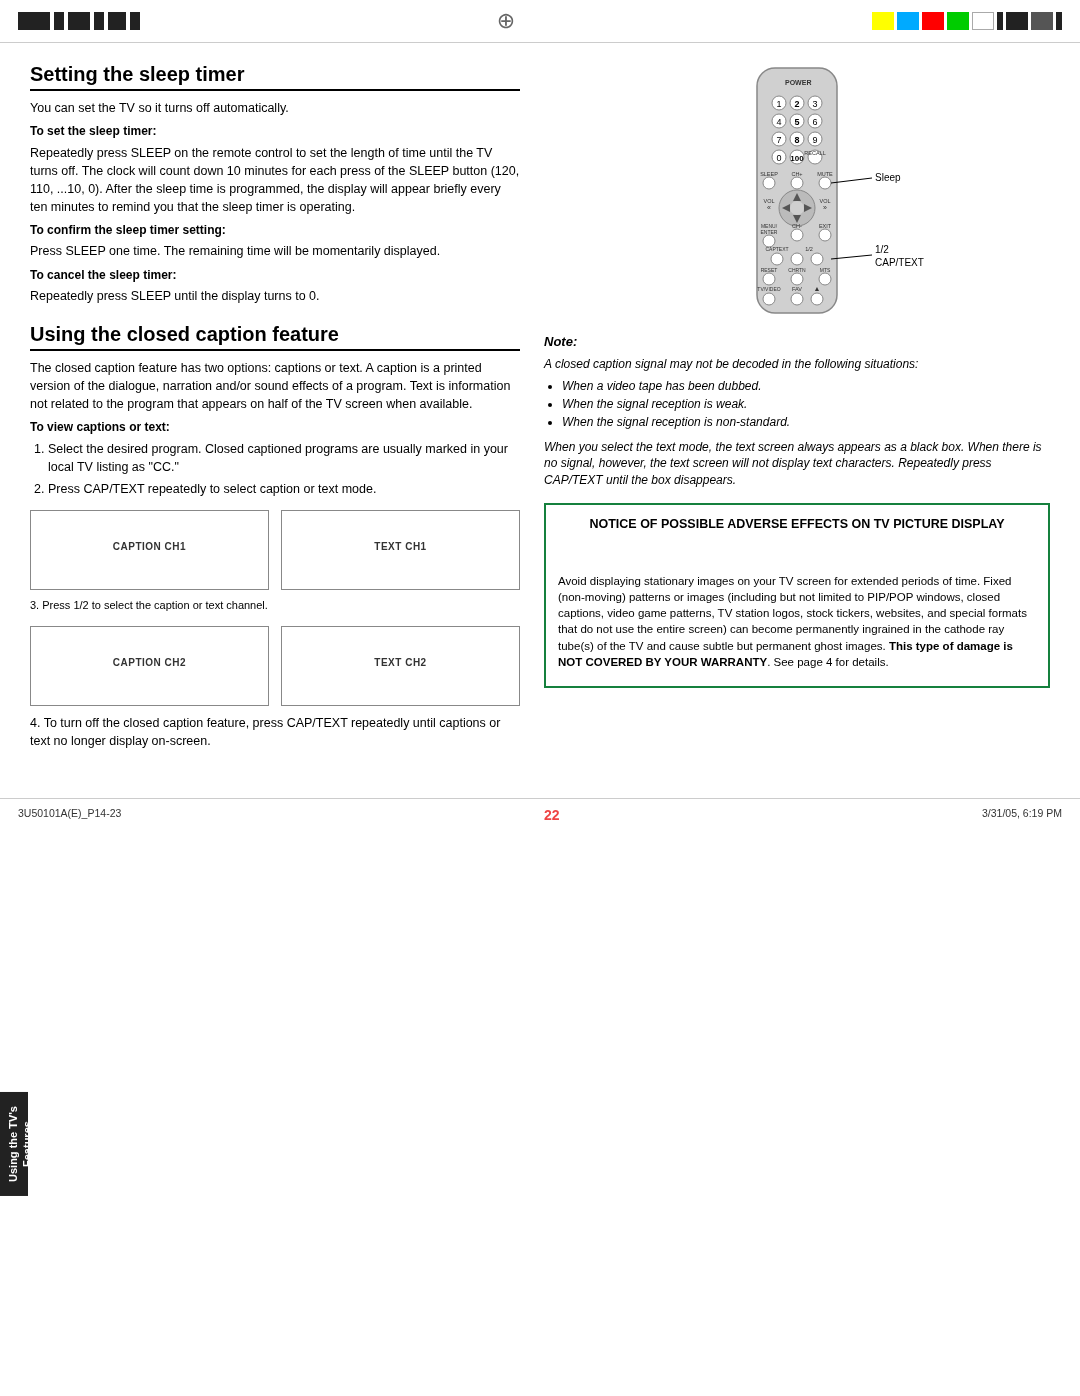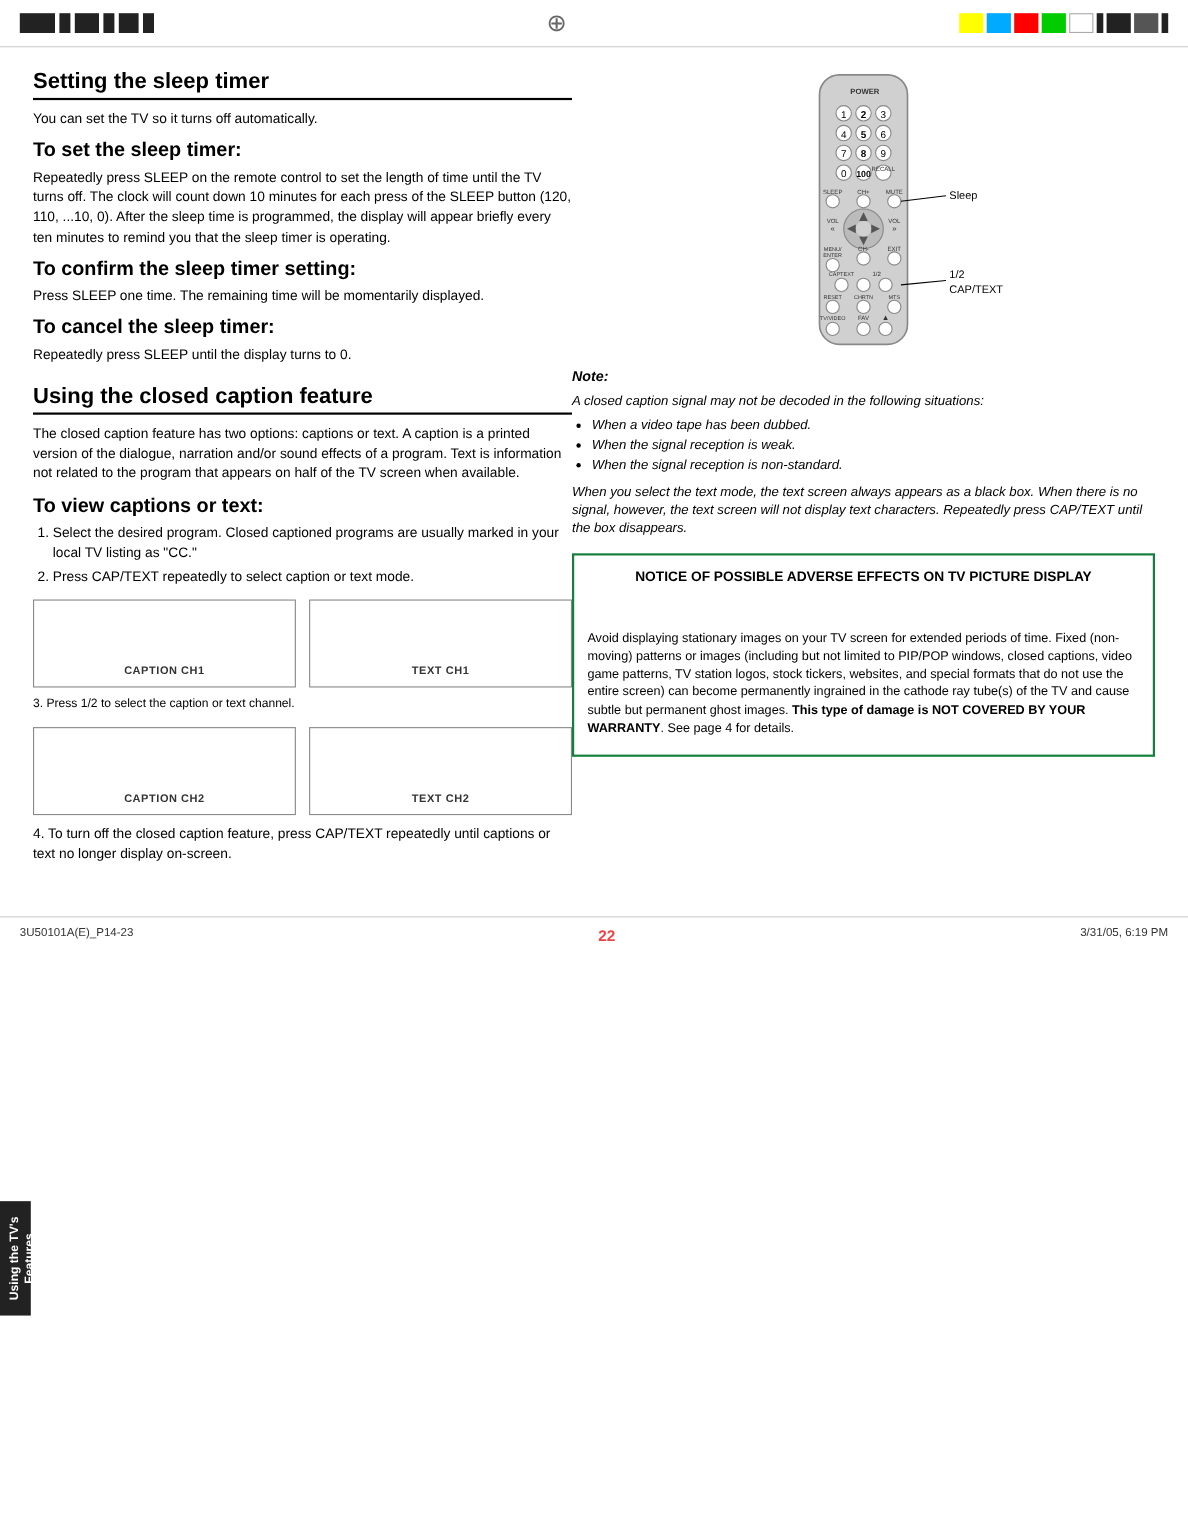--- a/index.html
+++ b/index.html
@@ -47,20 +47,21 @@
     .color-sep {
       width: 6px;
       height: 18px;
       background: #222;
     }
 
     
     .page-content {
       display: flex;
       padding: 20px 30px 20px 30px;
+      gap: 24px;
     }
 
     
     .left-col {
       flex: 0 0 490px;
       max-width: 490px;
     }
 
     
     .right-col {
@@ -76,39 +77,39 @@
     }
 
     p {
       font-size: 12.5px;
       line-height: 1.45;
       margin-bottom: 6px;
     }
 
     .bold-label {
       font-weight: bold;
-      font-size: 18px;
+      font-size: 12px;
       margin-top: 0;
       margin-bottom: 3px;
     }
 
     .section { margin-bottom: 18px; }
 
     
     .caption-row {
       display: flex;
       gap: 12px;
       margin: 12px 0 8px 0;
     }
     .caption-box {
       flex: 1;
       border: 1.5px solid #888;
       height: 80px;
       display: flex;
-      align-items: flex-end;
+      align-items: center;
       justify-content: center;
       padding-bottom: 8px;
     }
     .caption-box-label {
       font-size: 10px;
       font-weight: bold;
       letter-spacing: 0.5px;
       color: #333;
     }
 

